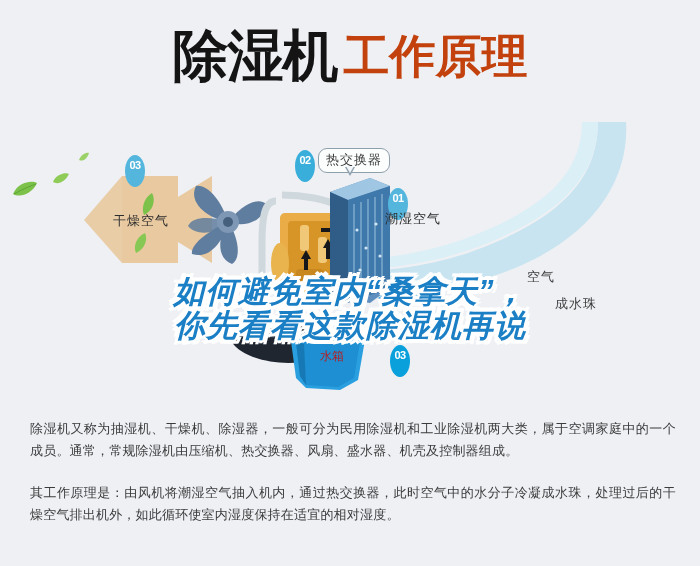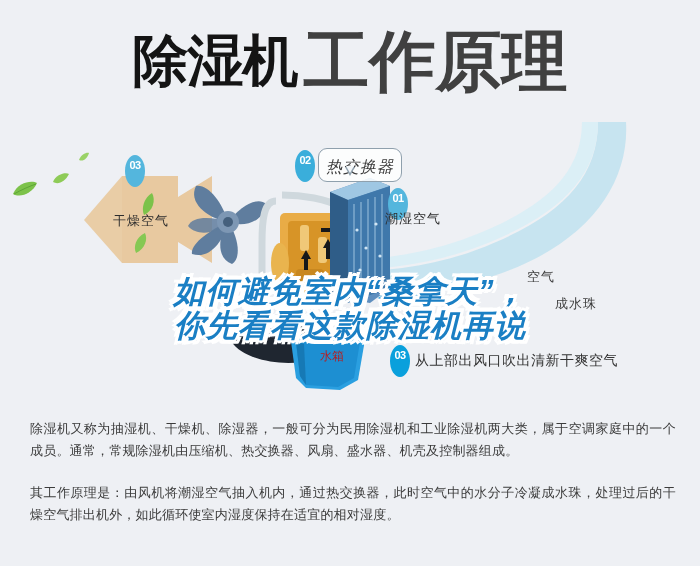--- a/index.html
+++ b/index.html
@@ -45,23 +45,23 @@
     line-height: 1;
   }
   .hero-title .t-light {
     font-size: 56px;
     font-weight: 700;
     color: #141414;
     letter-spacing: -1px;
     vertical-align: middle;
   }
   .hero-title .t-bold {
-    font-size: 66px;
+    font-size: 46px;
     font-weight: 700;
-    color: #404040;
+    color: #c2410c;
     letter-spacing: 0px;
     vertical-align: middle;
     margin-left: 6px;
   }
 
   
   .swoosh {
     position: absolute;
     left: 330px;
     top: 120px;
@@ -157,29 +157,28 @@
     color: #b91c1c;
     font-size: 12px;
     letter-spacing: 0;
   }
 
   
   .callout {
     position: absolute;
     left: 318px;
     top: 148px;
-    padding: 8px 7px 3px;
+    padding: 2px 7px 3px;
     border: 1px solid #8fa0ad;
     border-radius: 9px;
     background: rgba(255,255,255,0.82);
-    font-size: 16px;
+    font-size: 13px;
     color: #3b3b3b;
     white-space: nowrap;
     letter-spacing: 1px;
-    font-style: italic;
   }
   .callout-stem {
     position: absolute;
     left: 345px;
     top: 167px;
     width: 0; height: 0;
     border-left: 5px solid transparent;
     border-right: 5px solid transparent;
     border-top: 9px solid #8fa0ad;
   }
@@ -400,21 +399,20 @@
 
     <div class="dlabel dark" style="left:113px; top:212px;">干燥空气</div>
     <div class="dlabel dark" style="left:385px; top:210px;">潮湿空气</div>
     <div class="dlabel tank-text" style="left:320px; top:348px;">水箱</div>
 
     <div class="airword">空气</div>
     <div class="condense">成水珠</div>
 
     <div class="caption-03">
       <span class="badge vivid" style="position:relative; left:0; top:0;">03</span>
-      <span class="cap-text">从上部出风口吹出清新干爽空气</span>
     </div>
 
     <div class="overlay">
       <span class="ol-line">如何避免室内“桑拿天”，</span>
       <span class="ol-line second">你先看看这款除湿机再说</span>
     </div>
 
   </div>
 
   <div class="body-copy">

